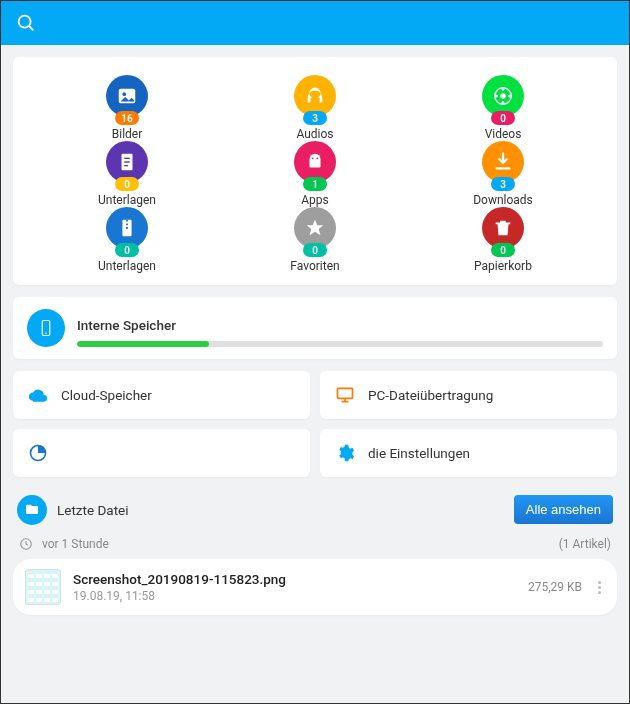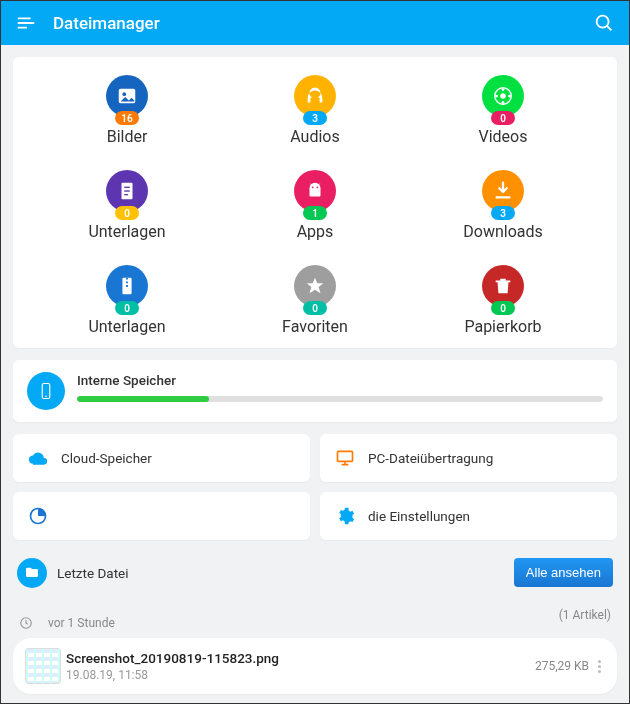--- a/index.html
+++ b/index.html
@@ -6,28 +6,28 @@
 body { font-family: -apple-system, BlinkMacSystemFont, "Segoe UI", Roboto, Arial, sans-serif; background: #f0f2f4; width: 630px; height: 704px; overflow: hidden; }
 .app { border: 1px solid #333; width: 630px; height: 704px; background: #f0f2f4; }
 .topbar { background: #03A9F4; height: 44px; display: flex; align-items: center; padding: 0 14px; color: #fff; justify-content: space-between; }
 .topbar-left { display: flex; align-items: center; gap: 16px; }
 .topbar-title { font-size: 17px; font-weight: 500; }
 .menu-icon, .search-icon { width: 22px; height: 22px; display: flex; align-items: center; justify-content: center; cursor: pointer; }
 .scroll { height: 660px; overflow: hidden; }
 
 .card { background: #fff; border-radius: 6px; margin: 12px; box-shadow: 0 1px 2px rgba(0,0,0,0.04); }
 
-.cat-grid { display: grid; grid-template-columns: repeat(3,1fr); padding: 18px 20px 12px; row-gap: 24px; }
+.cat-grid { display: grid; grid-template-columns: repeat(3,1fr); padding: 18px 20px 12px; row-gap: 0; }
 .cat { display: flex; flex-direction: column; align-items: center; cursor: pointer; }
 .cat-circle { width: 42px; height: 42px; border-radius: 50%; display: flex; align-items: center; justify-content: center; position: relative; }
 .cat-circle svg { width: 22px; height: 22px; fill: #fff; }
 .cat-badge { margin-top: -6px; min-width: 24px; padding: 0 6px; height: 14px; border-radius: 7px; color: #fff; font-size: 10px; font-weight: 600; display: flex; align-items: center; justify-content: center; z-index: 1; }
-.cat-label { margin-top: 2px; font-size: 16px; color: #333; }
-
-.storage { display: flex; align-items: flex-start; padding: 12px 14px; gap: 12px; cursor: pointer; }
+.cat-label { margin-top: 2px; font-size: 12px; color: #333; }
+
+.storage { display: flex; align-items: flex-end; padding: 12px 14px; gap: 12px; cursor: pointer; }
 .st-circle { width: 38px; height: 38px; border-radius: 50%; background: #03A9F4; display: flex; align-items: center; justify-content: center; flex-shrink: 0; }
 .st-circle svg { width: 18px; height: 18px; fill: #fff; }
 .st-main { flex: 1; }
 .st-row { display: flex; justify-content: space-between; align-items: center; }
 .st-title { font-size: 13.5px; color: #333; font-weight: 500; }
 .st-value { font-size: 13px; color: #888; margin-right: 6px; }
 .bar { margin-top: 8px; height: 6px; background: #e0e0e0; border-radius: 3px; overflow: hidden; }
 .bar-fill { height: 100%; background: #2ecc40; border-radius: 3px; }
 .chev { color: #bbb; font-size: 14px; }
 
@@ -38,44 +38,36 @@
 .tool-label { font-size: 13.5px; color: #333; }
 
 .recent { margin: 0 12px 12px; }
 .recent-head { display: flex; align-items: flex-start; justify-content: space-between; padding: 6px 4px 10px; }
 .recent-head-left { display: flex; align-items: center; gap: 10px; }
 .recent-circle { width: 30px; height: 30px; border-radius: 50%; background: #03A9F4; display: flex; align-items: center; justify-content: center; }
 .recent-circle svg { width: 16px; height: 16px; fill: #fff; }
 .recent-title { font-size: 13.5px; color: #333; }
 .btn-all { background: linear-gradient(180deg,#2196F3,#1976D2); color: #fff; border: none; border-radius: 4px; padding: 7px 12px; font-size: 13px; cursor: pointer; }
 .time-row { display: flex; justify-content: space-between; align-items: center; font-size: 12px; color: #888; padding: 2px 6px 8px; }
-.time-left { display: flex; align-items: center; gap: 15px; margin-top: 16px; }
+.time-left { display: flex; align-items: center; gap: 9px; }
 .clock { width: 14px; height: 14px; }
-.file-row { background: #fff; border-radius: 18px; padding: 10px 12px; display: flex; align-items: center; gap: 5px; box-shadow: 0 1px 2px rgba(0,0,0,0.04); }
+.file-row { background: #fff; border-radius: 18px; padding: 10px 12px; display: flex; align-items: center; gap: 12px; box-shadow: 0 1px 2px rgba(0,0,0,0.04); }
 .thumb { width: 36px; height: 36px; background: linear-gradient(135deg,#e3f2fd,#f8fbff); border: 1px solid #ddd; border-radius: 3px; background-image: linear-gradient(90deg,#cfe 25%,transparent 25%),linear-gradient(#def 50%,transparent 50%); background-size: 8px 8px; }
 .file-main { flex: 1; }
 .file-name { font-size: 13.5px; color: #222; font-weight: 500; }
 .file-date { font-size: 12px; color: #999; margin-top: 2px; }
 .file-size { font-size: 12px; color: #888; }
 .dots { color: #bbb; font-size: 16px; letter-spacing: 0; line-height: 4px; padding: 0 4px; cursor: pointer; display: flex; flex-direction: column; gap: 2px; }
 .dots span { width: 3px; height: 3px; background: #bbb; border-radius: 50%; display: block; }
 </style>
 </head>
 <body>
 
 <div class="app">
   <div class="topbar">
-    <div class="topbar-left">
-      <div class="menu-icon">
-        <svg viewBox="0 0 24 24" fill="#fff">
-            <path d="M3 6h14v2H3zM3 11h18v2H3zM3 16h10v2H3z"></path>
-          </svg>
-      </div>
-      <div class="topbar-title">Dateimanager</div>
-    </div>
     <div class="search-icon">
       <svg viewBox="0 0 24 24" fill="none" stroke="#fff" stroke-width="2">
           <circle cx="10.5" cy="10.5" r="6.5"></circle>
           <line x1="20" y1="20" x2="15.5" y2="15.5"></line>
         </svg>
     </div>
   </div>
 
   <div class="scroll">
     <div class="card">

